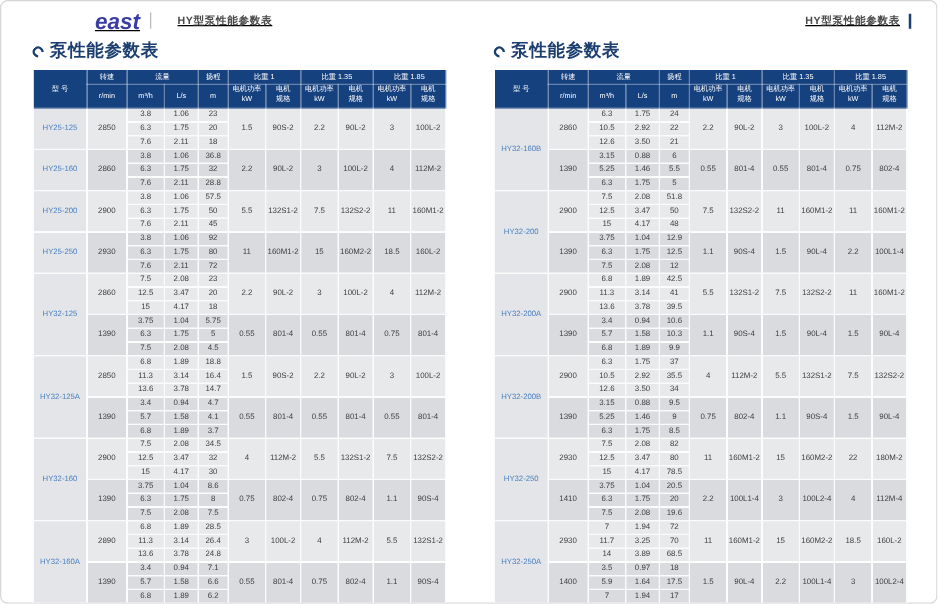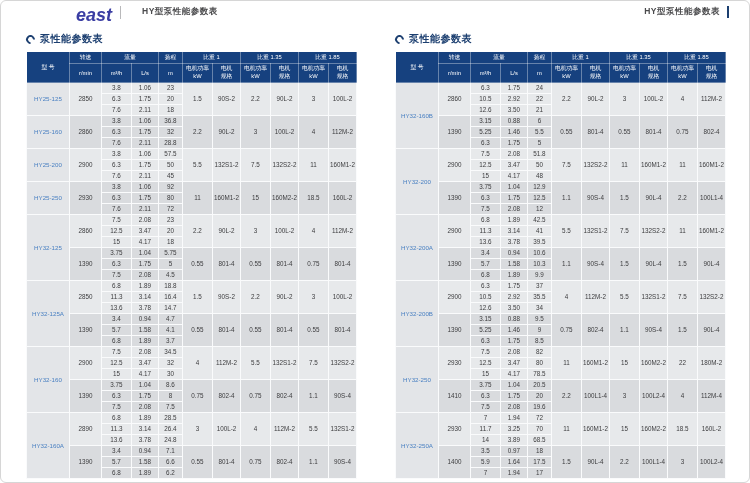--- a/index.html
+++ b/index.html
@@ -2,36 +2,36 @@
 <html><head>
 <meta charset="utf-8">
 <style>
   * { margin:0; padding:0; box-sizing:border-box; }
   body { font-family:"Liberation Sans","DejaVu Sans",sans-serif; background:#fff; }
   .sheet { width:750px; height:483px; background:#ffffff; border:1px solid #d6d6d6;
            border-radius:6px; display:flex; overflow:hidden; }
   .page { width:375px; height:481px; position:relative; }
 
   
-  .page-header { height:26px; display:flex; align-items:flex-start; padding-top:5px; }
+  .page-header { height:26px; display:flex; align-items:center; padding-top:5px;text-decoration:underline; }
   .page-header.left { padding-left:75px; }
   .page-header.right { justify-content:flex-end; padding-right:20px; }
   .logo { font-size:18px; font-weight:bold; font-style:italic; color:#3a3da3;
           letter-spacing:0px; line-height:18px; }
   .header-divider { width:1px; height:13px; background:#b9b9bb; margin:0 8px; }
   .header-title { font-size:8.5px; color:#4a4a4c; font-weight:bold; letter-spacing:0.5px;margin-left:13px; }
   .header-bar { width:2px; height:12px; background:#1c3f70; margin-left:7px; }
 
   
   .section-title { display:flex; align-items:center; gap:5px; margin:5px 0 5px 0; }
   .page .section-title { padding-left:25px; }
   .page.pg-right .section-title { padding-left:20px; }
   .ring { width:9px; height:9px; border:2px solid #1c3f70; border-radius:50%;
           border-bottom-color:transparent; transform:rotate(-45deg); flex:none; }
-  .section-label { font-size:10px; font-weight:bold; color:#1c3f70; letter-spacing:0.5px; }
+  .section-label { font-size:14px; font-weight:bold; color:#1c3f70; letter-spacing:0.5px; }
 
   
   table { border-collapse:collapse; table-layout:fixed; margin-left:25px; }
   .pg-right table { margin-left:20px; }
   thead th { background:#16417f; color:#ffffff; font-weight:normal;
              border:1px solid rgba(255,255,255,0.35); text-align:center;
              font-size:5.8px; padding:0; }
   tr.hrow1 th { height:12px; }
   tr.hrow2 th { height:19px; }
   th.two-line div { line-height:1.3; }

